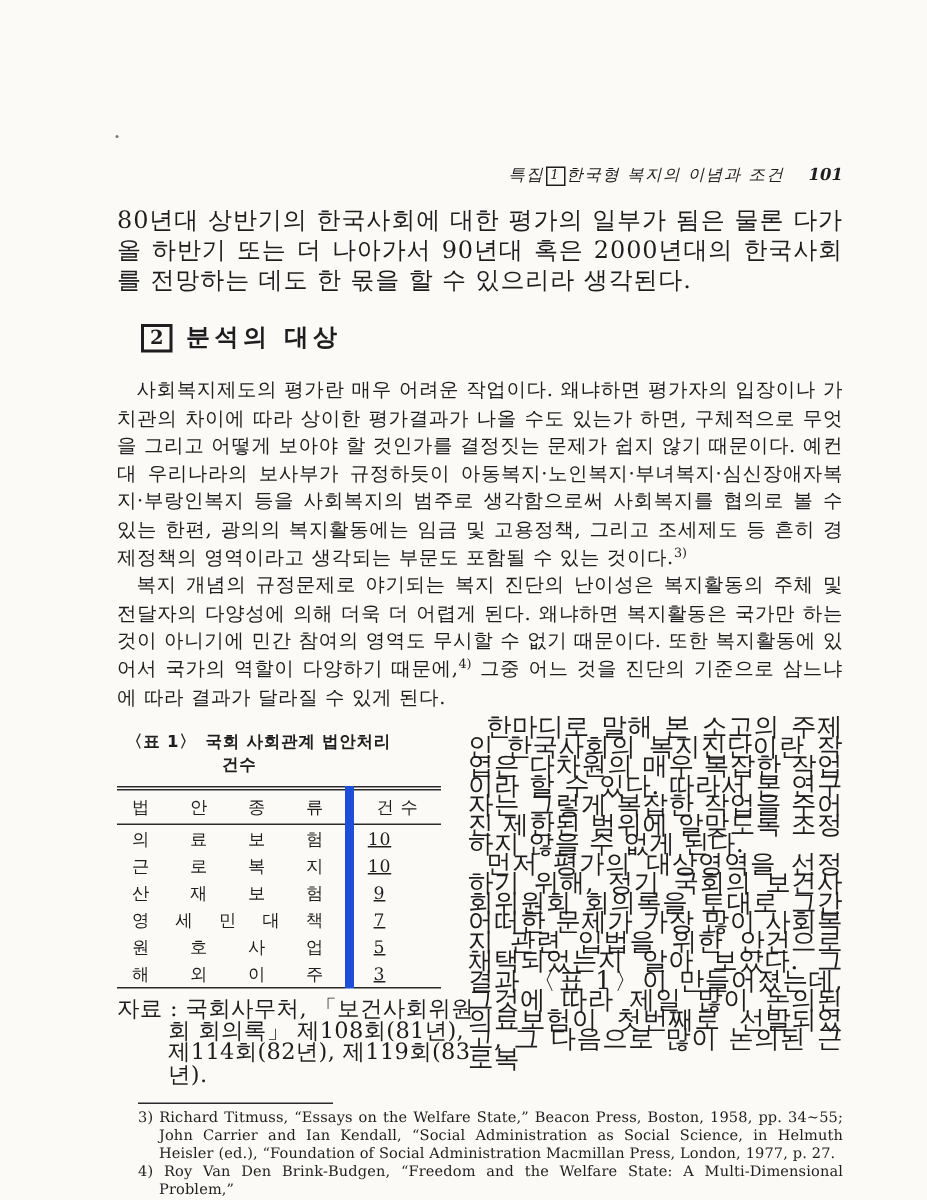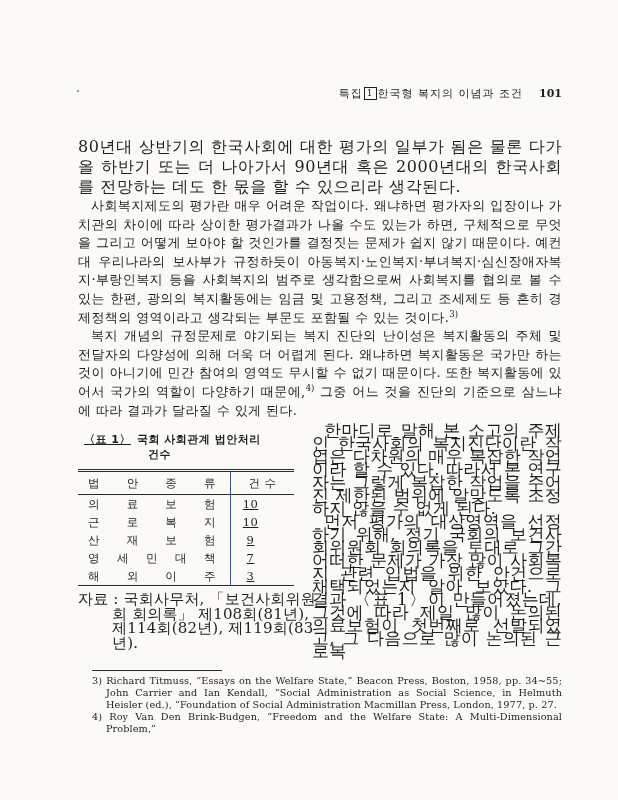--- a/index.html
+++ b/index.html
@@ -9,22 +9,22 @@
     background:#fbfaf7;
     font-family:"DejaVu Serif","Liberation Serif",serif;
     color:#1e1e1e;
     overflow:hidden;
     box-sizing:border-box;
   }
   .speck { position:absolute; left:77px; top:90px; width:2px; height:2px; background:#777; border-radius:50%; }
 
   
   .running-head {
-    position:absolute; top:86px; right:56px;
-    font-size:11px; letter-spacing:1px; white-space:nowrap;
+    position:absolute; top:109px; right:56px;
+    font-size:11px; letter-spacing:1px; white-space:nowrap;font-style:italic;
   }
   .issue-box {
     display:inline-block; border:1px solid #1e1e1e;
     font-size:9px; line-height:11px; padding:0 2px; margin:0 1px;
     vertical-align:1px;
   }
   .running-page-num { margin-left:16px; font-weight:bold; letter-spacing:0; }
 
   
   .main { position:absolute; left:78px; top:137px; width:484px; }
@@ -53,34 +53,34 @@
   
   .two-col { display:flex; margin-top:4px; align-items:flex-start; }
   .left-col { flex:none; width:230px; padding-top:8px; }
   .right-col { flex:1; margin-left:4px; }
 
   .tbl-caption {
     font-family:"DejaVu Sans","Liberation Sans",sans-serif;
     font-weight:bold; font-size:11px; line-height:15px; letter-spacing:0.5px;
   }
   .tbl-caption .cap-line1 { padding-left:6px; white-space:nowrap; }
-  .tbl-caption .cap-label { margin-right:6px;text-decoration:underline; }
+  .tbl-caption .cap-label { margin-right:6px; }
   .tbl-caption .cap-line2 { padding-left:70px; }
 
   table.stat-table {
     width:216px; border-collapse:collapse; margin-top:7px;
     font-size:11.5px; letter-spacing:0.5px;
     border-top:3px double #2a2a2a;
     border-bottom:1px solid #2a2a2a;
   }
   table.stat-table th {
     font-weight:normal; border-bottom:1px solid #2a2a2a; padding:4px 0 3px;
   }
   table.stat-table .c1 {
-    width:128px; border-right:1px solid #1d4ed8;
+    width:128px; border-right:6px solid #1d4ed8;
     text-align:justify; text-align-last:justify;
     padding-left:10px; padding-right:14px;
   }
   table.stat-table th.c2 { text-align:center; }
   table.stat-table td { padding:1.5px 0;margin-top:19px; }
   table.stat-table td.c2 { text-align:center; padding-right:24px;text-decoration:underline; }
 
   .tbl-source {
     margin-top:6px; font-size:15px; line-height:14.5px;
     padding-left:34px; text-indent:-34px; width:212px; letter-spacing:0.2px;
@@ -107,20 +107,23 @@
   <div class="speck"></div>
 
   <div class="running-head">
     <span>특집</span><span class="issue-box">1</span><span>한국형 복지의 이념과 조건</span><span class="running-page-num">101</span>
   </div>
 
   <div class="main">
 
     <p class="intro">80년대 상반기의 한국사회에 대한 평가의 일부가 됨은 물론 다가올 하반기 또는 더 나아가서 90년대 혹은 2000년대의 한국사회를 전망하는 데도  한 몫을 할 수 있으리라 생각된다.</p>
 
+    <h2 class="section-heading">
+      <span class="section-num-box">2</span><span>분석의 대상</span>
+    </h2>
 
     <p class="body-para"><span>사회복지제도의 평가란 매우 어려운 작업이다. 왜냐하면 평가자의 입장이나 가치관의 차이에 따라 상이한 평가결과가 나올 수도 있는가 하면, 구체적으로 무엇을 그리고 어떻게 보아야 할 것인가를 결정짓는 문제가 쉽지 않기 때문이다. 예컨대 우리나라의 보사부가 규정하듯이 아동복지·노인복지·부녀복지·심신장애자복지·부랑인복지 등을 사회복지의 범주로 생각함으로써 사회복지를 협의로 볼 수 있는 한편, 광의의 복지활동에는 임금 및 고용정책, 그리고 조세제도 등 흔히 경제정책의 영역이라고 생각되는 부문도 포함될 수 있는 것이다.</span><sup class="fn-ref">3)</sup></p>
 
     <p class="body-para"><span>복지 개념의 규정문제로 야기되는 복지 진단의 난이성은 복지활동의 주체 및 전달자의 다양성에 의해 더욱 더 어렵게 된다. 왜냐하면 복지활동은 국가만 하는 것이 아니기에 민간 참여의 영역도 무시할 수 없기 때문이다. 또한 복지활동에 있어서 국가의 역할이 다양하기 때문에,</span><sup class="fn-ref">4)</sup><span> 그중 어느 것을 진단의 기준으로 삼느냐에 따라 결과가 달라질 수 있게 된다.</span></p>
 
     <div class="two-col">
 
       <div class="left-col">
         <div class="tbl-caption">
           <div class="cap-line1"><span class="cap-label">〈표 1〉</span><span>국회 사회관계 법안처리</span></div>
@@ -145,20 +148,24 @@
             </tr>
             <tr>
               <td class="c1">산 재 보 험</td>
               <td class="c2">9</td>
             </tr>
             <tr>
               <td class="c1">영 세 민 대 책</td>
               <td class="c2">7</td>
             </tr>
             <tr>
+              <td class="c1">원 호 사 업</td>
+              <td class="c2">5</td>
+            </tr>
+            <tr>
               <td class="c1">해 외 이 주</td>
               <td class="c2">3</td>
             </tr>
           </tbody>
         </table>
 
         <div class="tbl-source">자료 : 국회사무처, 「보건사회위원회 회의록」 제108회(81년), 제114회(82년), 제119회(83년).</div>
       </div>
 
       <div class="right-col">

